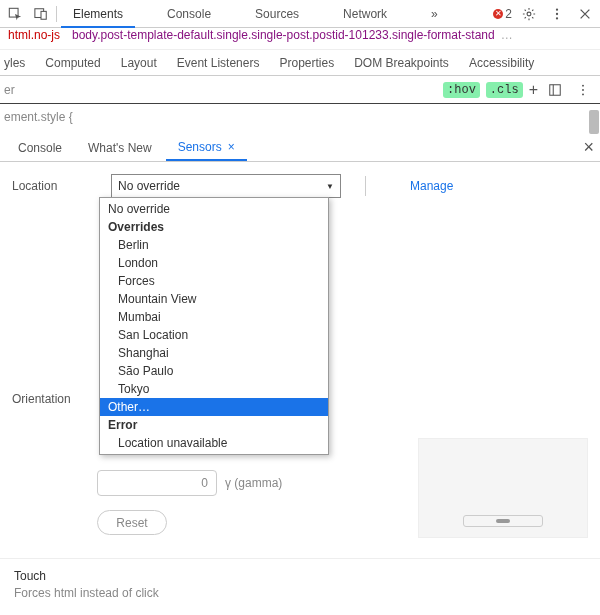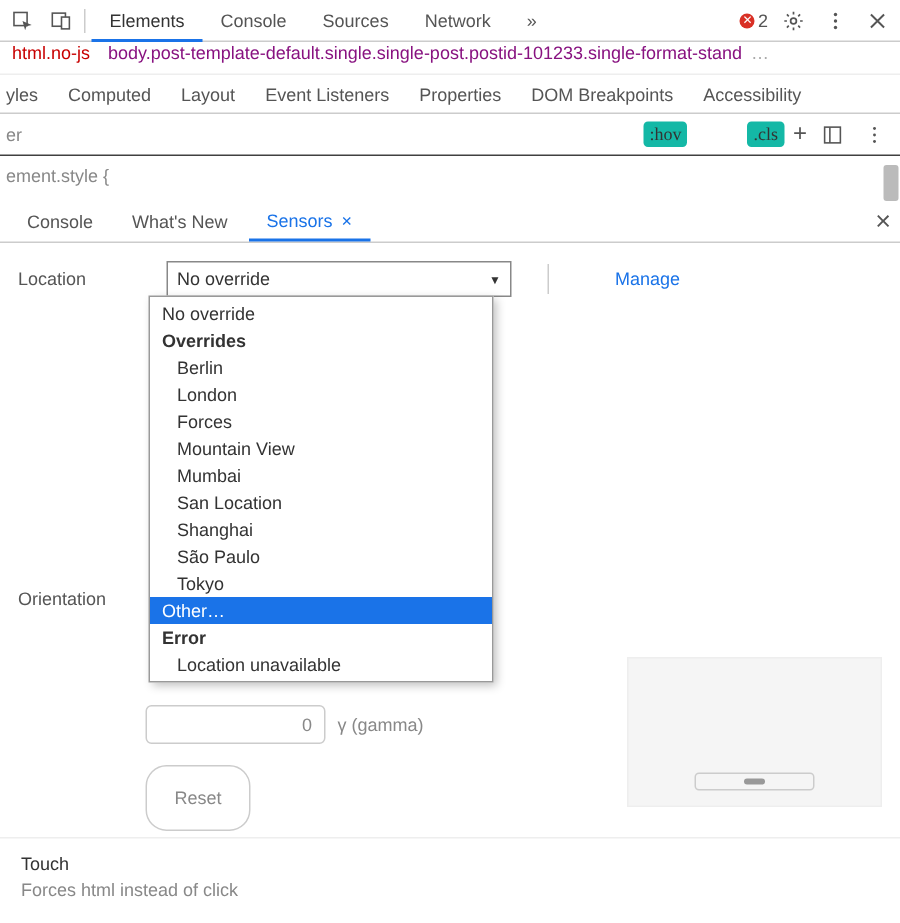--- a/index.html
+++ b/index.html
@@ -1,35 +1,35 @@
 <!DOCTYPE html>
 <html><head>
 <meta charset="utf-8">
 <style>
 * { box-sizing: border-box; margin: 0; padding: 0; font-family: "Segoe UI", Arial, sans-serif; font-size: 12px; }
 body { width: 600px; height: 615px; background: #fff; overflow: hidden; color: #333; }
 .toolbar { display: flex; align-items: center; height: 28px; border-bottom: 1px solid #ccc; padding: 0 4px; gap: 4px; }
 .tb-icon { width: 22px; height: 22px; display: flex; align-items: center; justify-content: center; color: #555; }
 .tb-icon svg { width: 14px; height: 14px; }
-.tb-tabs { display: flex; flex: 1; align-items: center; height: 100%; }
+.tb-tabs { display: flex; flex: 1; align-items: center; height: 100%; gap: 20px; }
 .tb-tab { padding: 0 12px; height: 100%; display: flex; align-items: center; color: #555; cursor: default; position: relative; }
 .tb-tab.active::after { content: ""; position: absolute; bottom: -1px; left: 0; right: 0; height: 2px; background: #1a73e8; }
 .tb-tab.active { color: #333; }
 .tb-right { display: flex; align-items: center; gap: 6px; }
 .err-badge { display: flex; align-items: center; gap: 2px; color: #555; }
 .err-dot { width: 10px; height: 10px; background: #d93025; border-radius: 50%; display: inline-flex; align-items: center; justify-content: center; color: #fff; font-size: 8px; }
 .breadcrumb { height: 22px; display: flex; align-items: flex-start; padding: 0 8px; border-bottom: 1px solid #eee; gap: 4px; overflow: hidden; white-space: nowrap; color: #888; }
 .bc-item { color: #881280; }
 .bc-item.first { color: #881280; }
 .bc-sep { color: #aaa; padding: 0 2px; }
 .subtabs { display: flex; height: 26px; border-bottom: 1px solid #ccc; align-items: center; padding: 0 4px; overflow: hidden; }
 .subtab { padding: 0 10px; height: 100%; display: flex; align-items: center; color: #555; white-space: nowrap; }
 .subtab.cut { margin-left: -10px; }
 .filter-row { height: 28px; border-bottom: 1px solid #404040; display: flex; align-items: center; padding: 0 6px; gap: 6px; position: relative; }
-.pill { font-family: Liberation Serif, serif; background: #14b8a6; padding: 1px 4px; border-radius: 3px; color: #333; margin-left: 34px; }
+.pill { font-family: Liberation Mono, monospace; background: #86efac; padding: 1px 4px; border-radius: 3px; color: #333; }
 .code-area { padding: 6px 8px; color: #555; font-family: "Consolas", monospace; height: 28px; position: relative; }
 .drawer-tabs { display: flex; height: 28px; border-bottom: 1px solid #ccc; align-items: center; padding: 0 6px; gap: 2px; margin-top: 2px; }
 .drawer-tab { padding: 0 12px; height: 100%; display: flex; align-items: center; color: #555; }
 .drawer-tab.active { color: #1a73e8; border-bottom: 2px solid #1a73e8; }
 .drawer-close { color: #555; }
 .spacer { flex: 1; }
 .panel { padding: 12px 12px 0 12px; position: relative; }
 .field-row { display: flex; align-items: center; gap: 24px; margin-bottom: 10px; }
 .field-label { width: 75px; color: #555; }
 .select-box { width: 230px; height: 24px; border: 1px solid #888; display: flex; align-items: center; justify-content: space-between; padding: 0 6px; background: #fff; position: relative; }
@@ -39,21 +39,21 @@
 .dd-item { padding: 2px 8px 2px 18px; color: #333; }
 .dd-item.nopad { padding-left: 8px; }
 .dd-item.bold { font-weight: bold; }
 .dd-item.highlight { background: #1a73e8; color: #fff; padding-left: 8px; }
 .orientation-row { display: flex; height: 160px; margin-top: 190px; }
 .ori-label { width: 85px; color: #555; padding-top: 4px; }
 .ori-inputs { flex: 1; }
 .num-input { width: 120px; height: 26px; border: 1px solid #ccc; border-radius: 4px; text-align: right; padding: 0 8px; color: #888; }
 .gamma-row { display: flex; align-items: center; gap: 8px; margin-top: 82px; }
 .gamma-label { color: #888; }
-.reset-btn { width: 70px; height: 44px; border: 1px solid #ccc; border-radius: 14px; background: #fff; color: #888; display: flex; align-items: center; justify-content: center; margin-top: 14px; }
+.reset-btn { width: 70px; height: 25px; border: 1px solid #ccc; border-radius: 14px; background: #fff; color: #888; display: flex; align-items: center; justify-content: center; margin-top: 14px; }
 .preview-box { width: 170px; height: 100px; background: #f5f5f5; border: 1px solid #eee; margin-left: 10px; display: flex; align-items: flex-end; justify-content: center; padding-bottom: 10px; margin-top: 50px; }
 .phone { width: 80px; height: 12px; border: 1px solid #ccc; border-radius: 3px; display: flex; align-items: center; justify-content: center; }
 .phone::after { content: ""; width: 14px; height: 4px; background: #999; border-radius: 2px; }
 .touch-section { padding: 10px 14px; border-top: 1px solid #eee; margin-top: 10px; }
 .touch-title { color: #333; margin-bottom: 3px; }
 .touch-sub { color: #888; }
 .scrollbar { position: absolute; right: 1px; top: 110px; width: 10px; height: 24px; background: #bbb; border-radius: 2px; }
 .cut-left { position: absolute; left: 0; color: #888; padding-left: 4px; }
 </style>
 </head>

